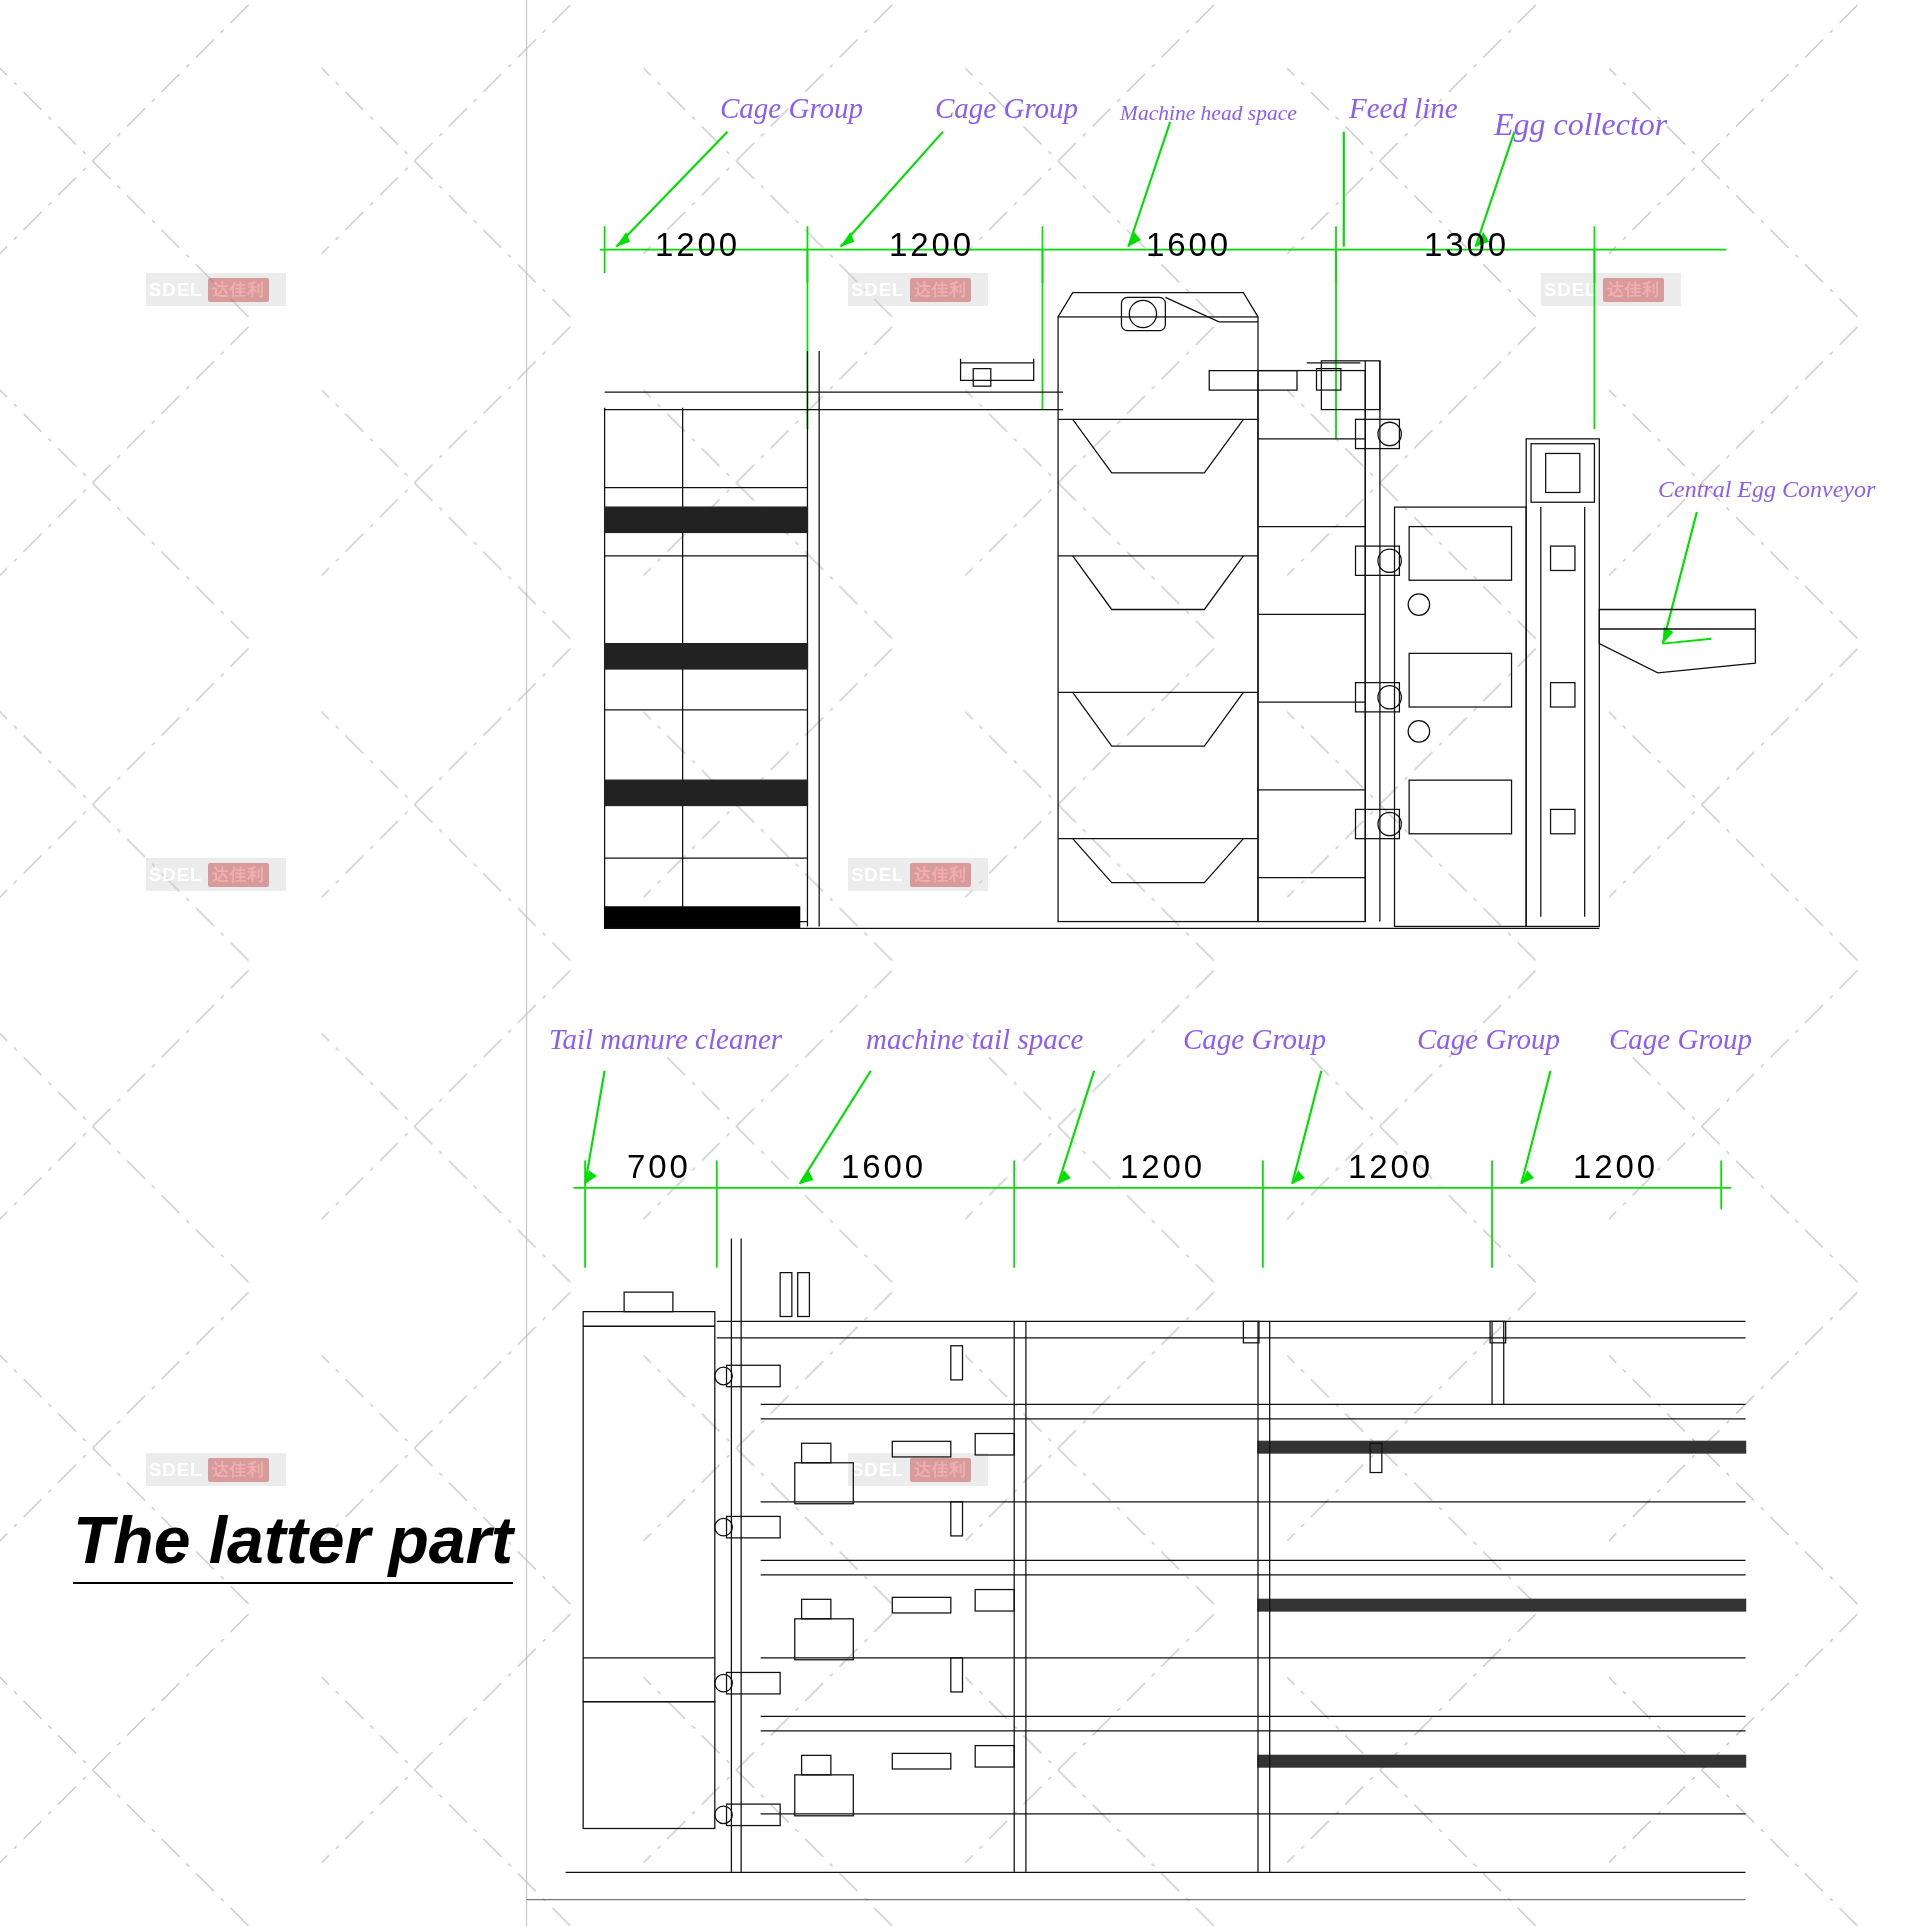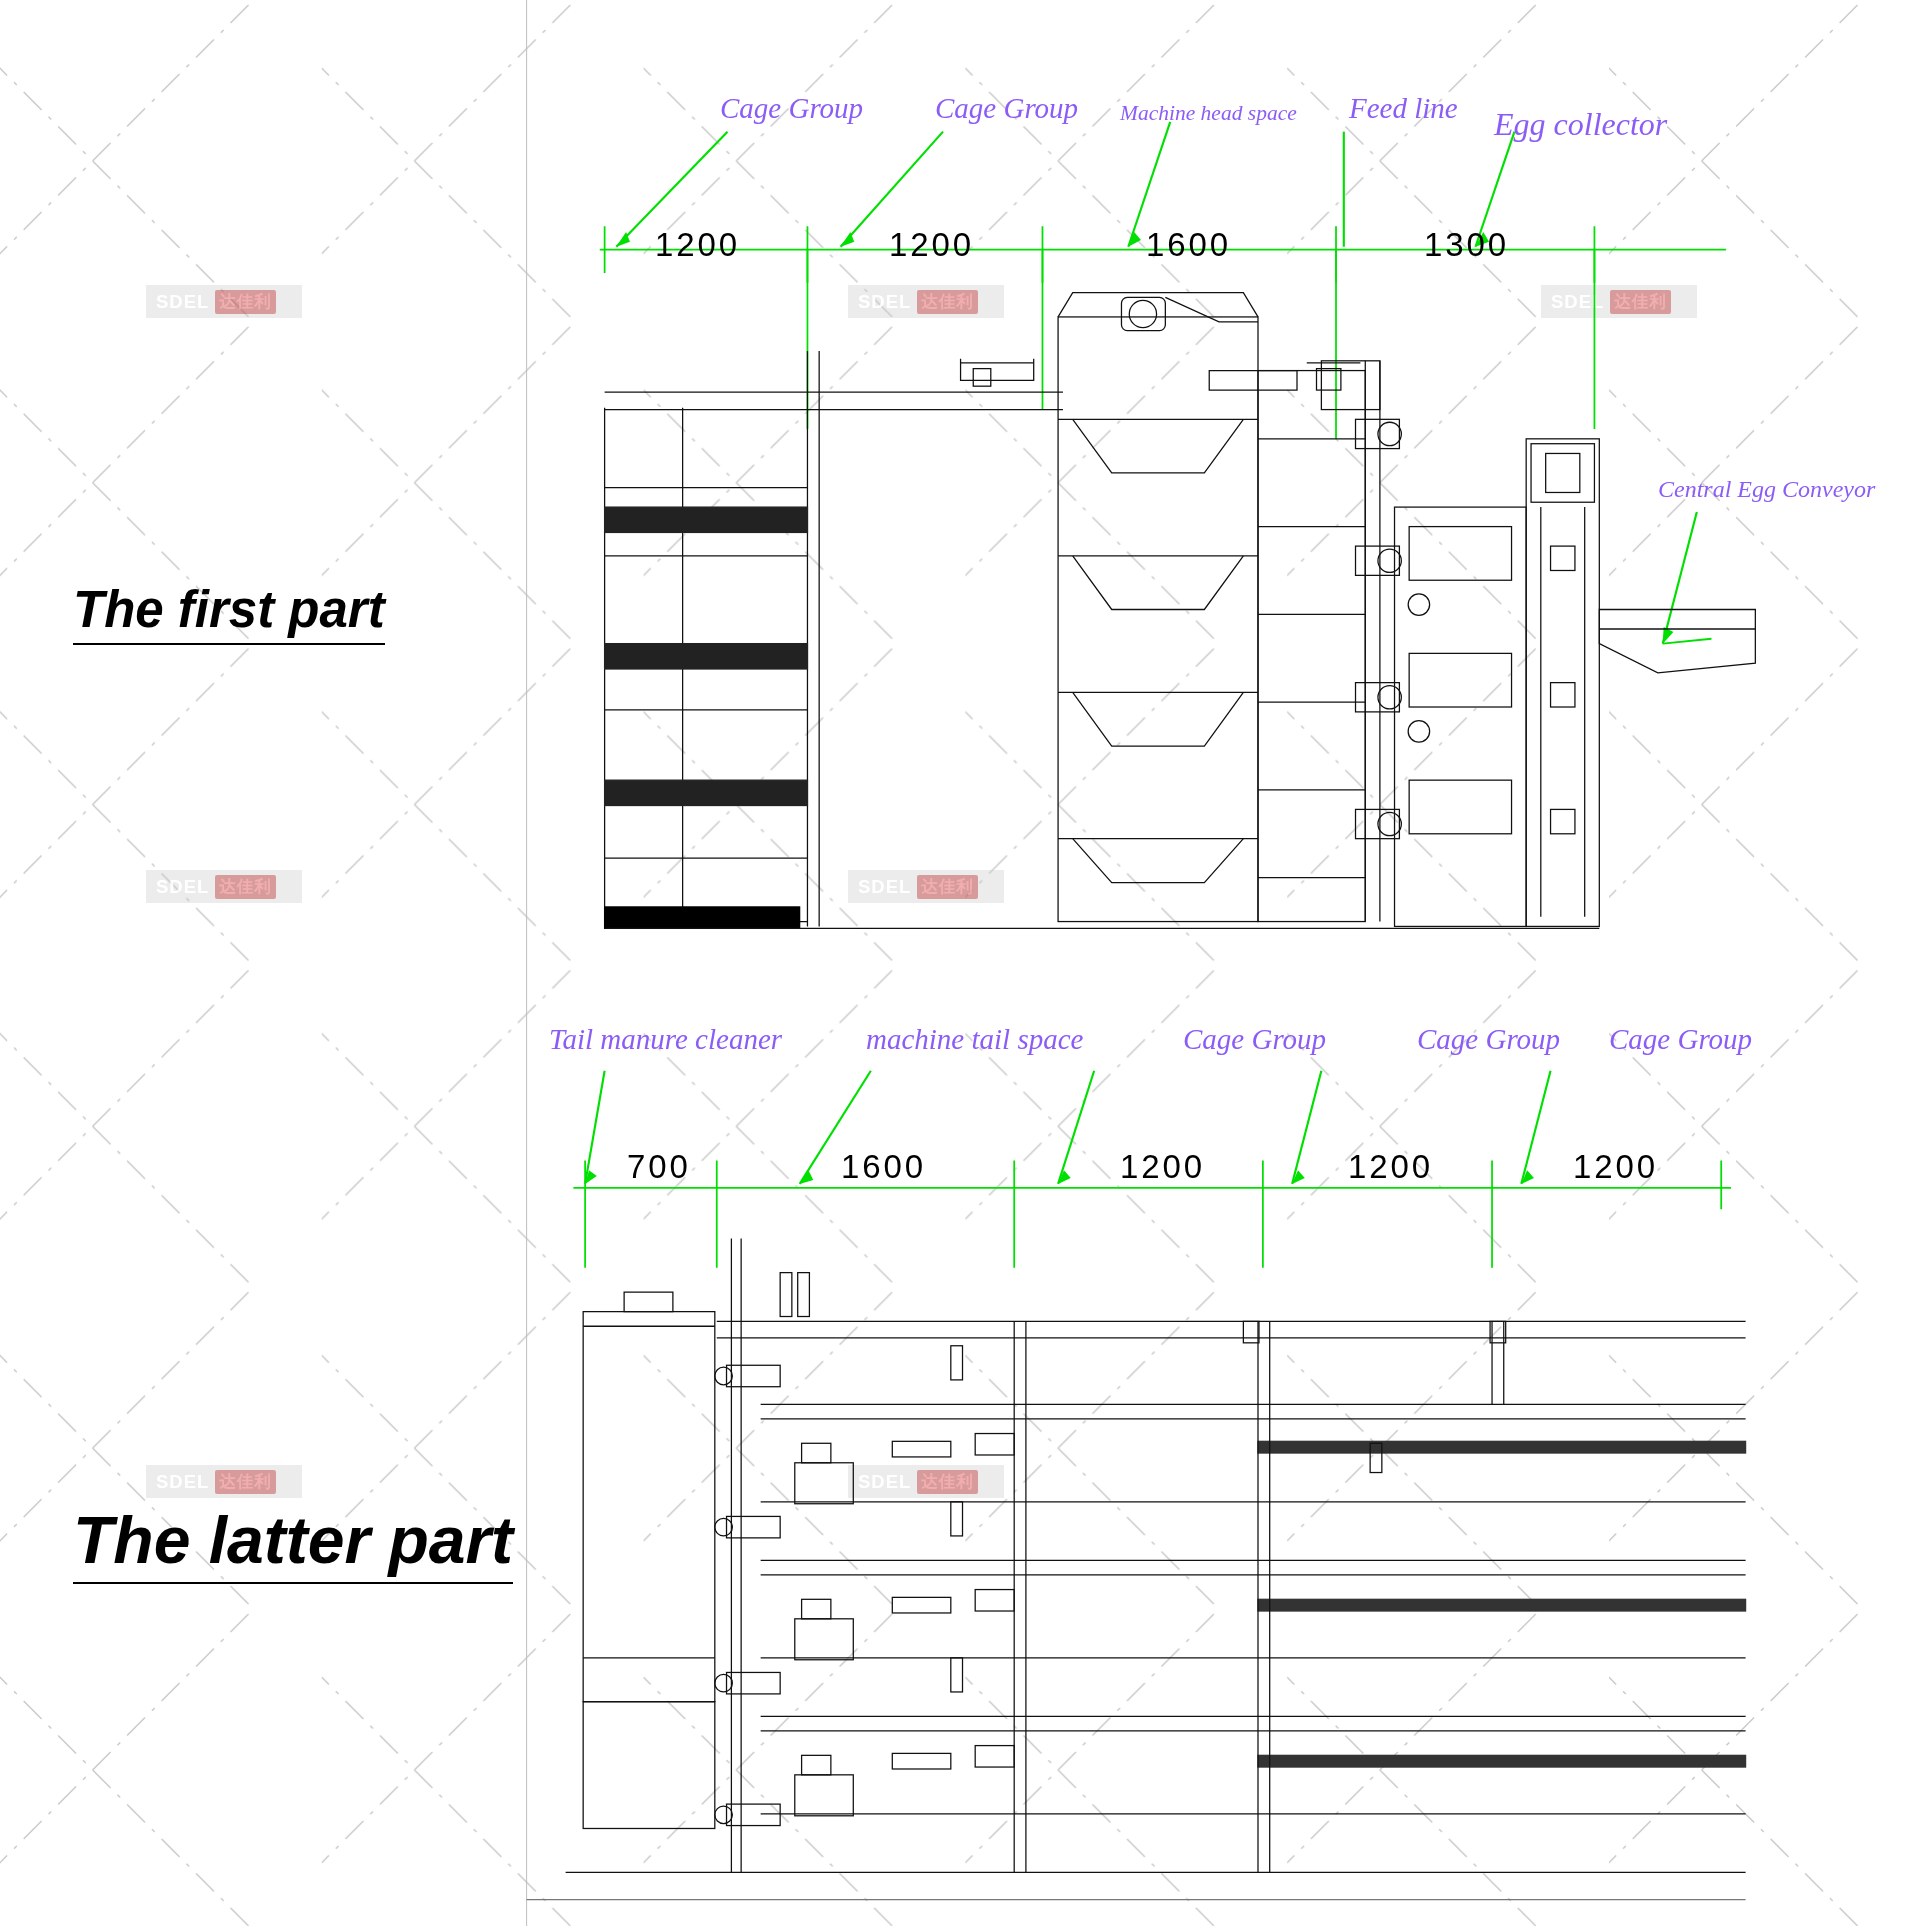--- a/index.html
+++ b/index.html
@@ -19,34 +19,33 @@
   }
   
   .wm-grid {
     position: absolute;
     left: 0; top: 0;
     width: 1926px; height: 1926px;
     pointer-events: none;
   }
   .wm-badge {
     position: absolute;
-    width: 156px;
+    width: 140px;
     height: 33px;
     background: rgba(200,200,200,0.40);
     display: flex;
     align-items: center;
     justify-content: flex-start;
     font-size: 18.5px;
     font-weight: bold;
     color: #ffffff;
     letter-spacing: 1px;
-    padding-left: 10px;
+    padding-left: 3px;
     box-sizing: border-box;
     opacity: 0.85;
-    margin-top: 12px;
   }
   .wm-badge .cn {
     color: #f0a0a0;
     font-size: 16.6px;
     margin-left: 5.9px;
     background: rgba(190,60,60,0.55);
     padding: 1px 3.9px;
     border-radius: 2px;
   }
   
@@ -341,21 +340,20 @@
           <rect x="822" y="1800" width="30" height="20" fill="none"></rect>
           <rect x="915" y="1798" width="60" height="16" fill="none"></rect>
           <rect x="1000" y="1790" width="40" height="22" fill="none"></rect>
         </g>
 
         <line x1="540" y1="1948" x2="1790" y2="1948" stroke="#777"></line>
       </g>
     </g>
   </svg>
 
-  <div class="part-title" style="left:73px; top:580px; font-size:51px;">The first part</div>
 
   <div class="part-title" style="left:73px; top:1502px; font-size:66px;">The latter part</div>
 
   <div class="label italic" style="left:720px; top:92px; font-size:29px;">Cage Group</div>
   <div class="label italic" style="left:935px; top:92px; font-size:29px;">Cage Group</div>
   <div class="label italic" style="left:1120px; top:101px; font-size:21.5px;">Machine head space</div>
   <div class="label italic" style="left:1349px; top:92px; font-size:29px;">Feed line</div>
   <div class="label italic" style="left:1494px; top:92px; font-size:32px;margin-top:14px;">Egg collector</div>
   <div class="label italic" style="left:1658px; top:476px; font-size:24px;">Central Egg Conveyor</div>
 

